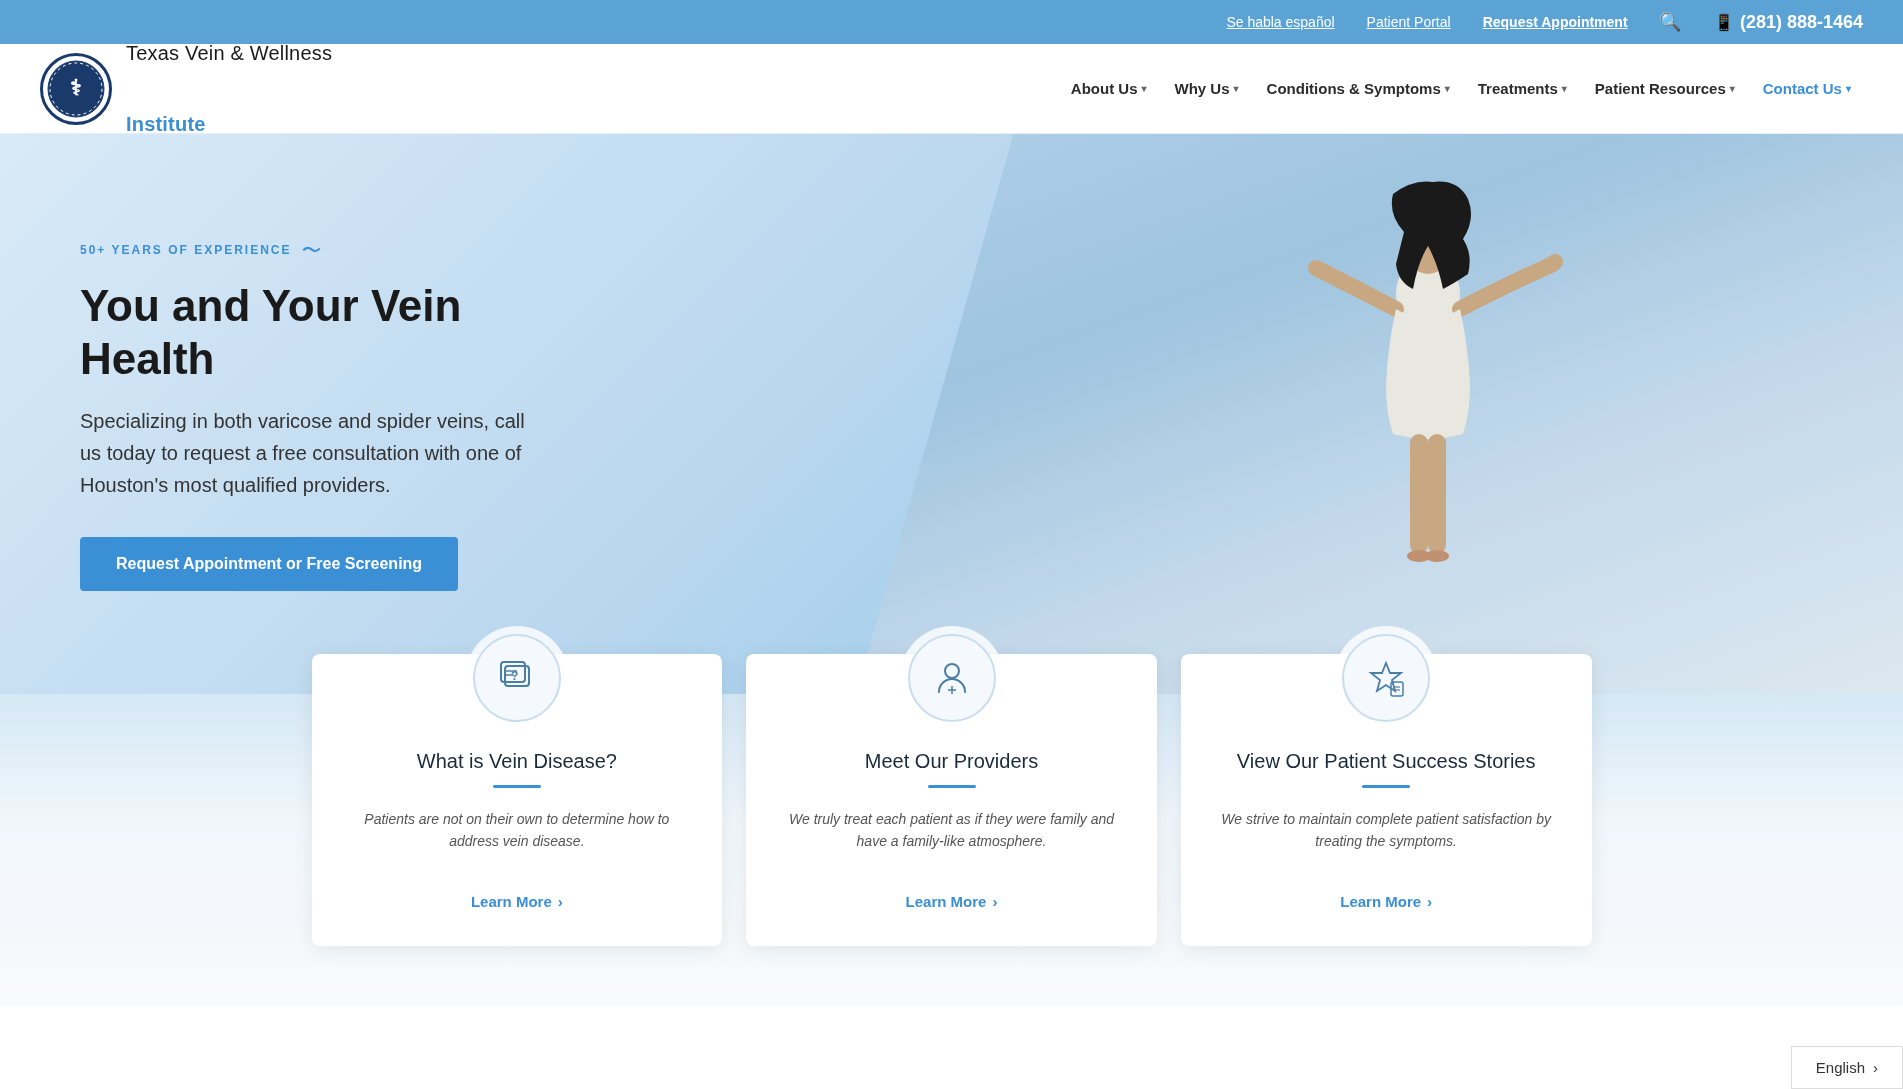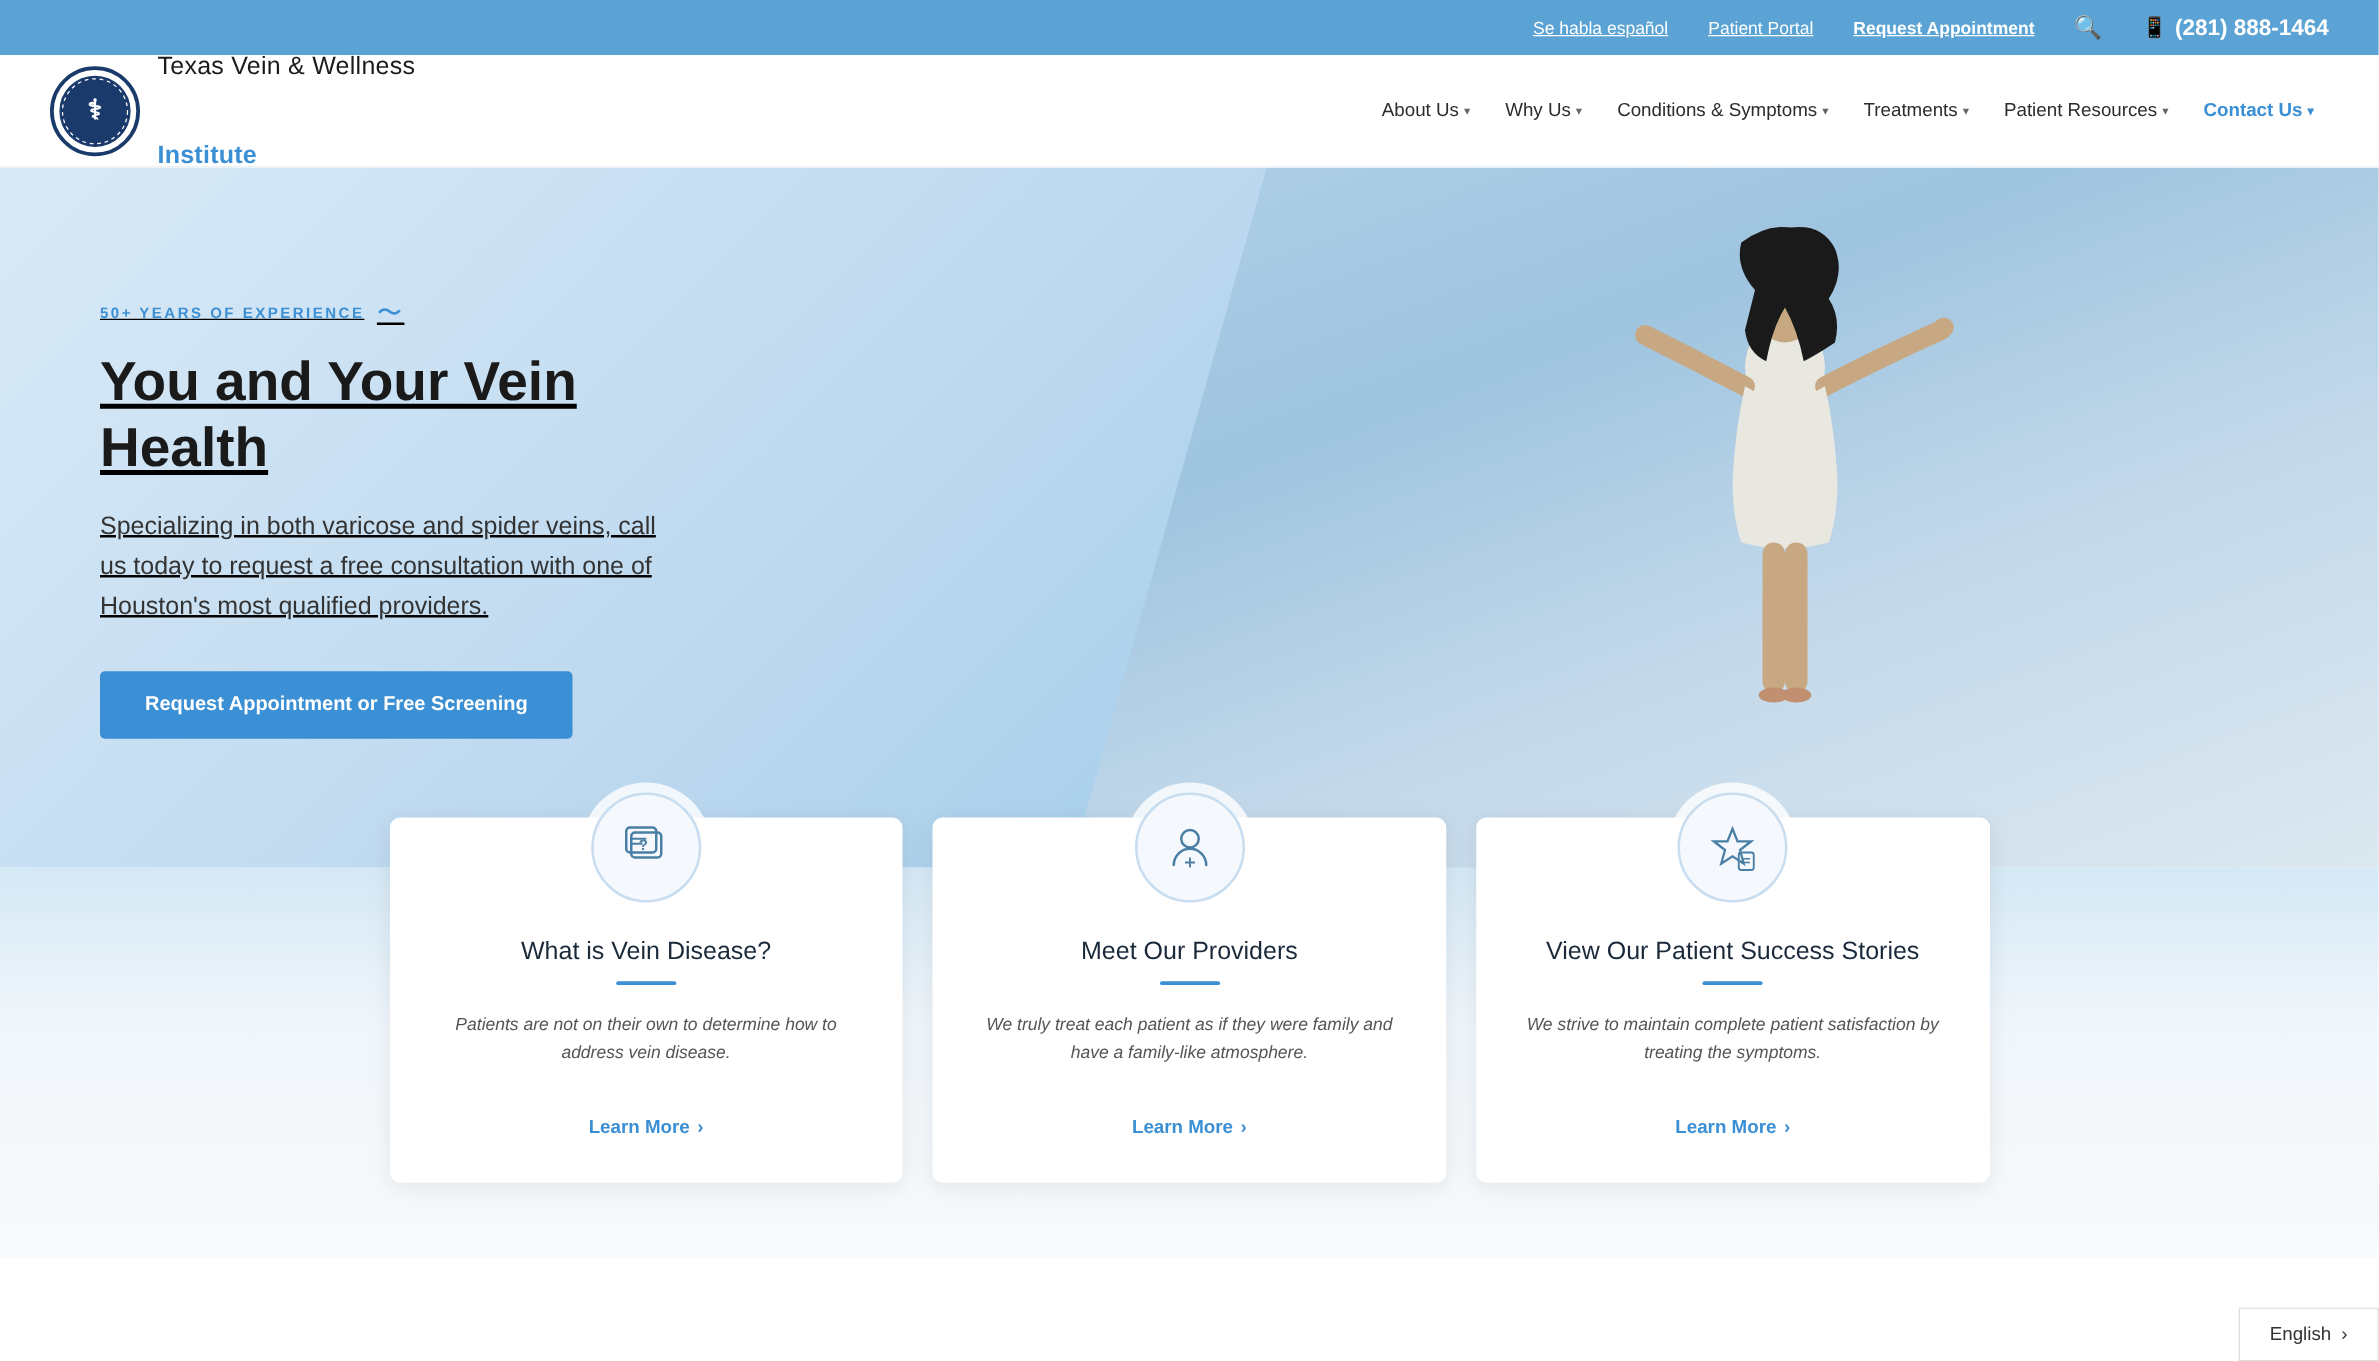--- a/index.html
+++ b/index.html
@@ -79,35 +79,34 @@
     }
     .nav-item {
       display: flex;
       align-items: center;
       gap: 4px;
       padding: 8px 12px;
       font-size: 15px;
       color: #2c2c2c;
       cursor: pointer;
       white-space: nowrap;
-      font-weight: 400;
+      font-weight: 700;
     }
     .nav-item.contact { color: #3b8fd4; font-weight: 600; }
     .chevron-down { font-size: 10px; color: #666; }
 
     
     .hero {
       position: relative;
       width: 100%;
       height: 560px;
       background: linear-gradient(135deg, #d9eaf7 0%, #bcd8ef 40%, #a8d0ec 60%, #c5dff0 80%, #dde8f0 100%);
       overflow: hidden;
       display: flex;
       align-items: center;
-      text-decoration: underline;
     }
     .hero-bg-figure {
       position: absolute;
       right: 0;
       top: 0;
       width: 55%;
       height: 100%;
       background: linear-gradient(160deg, #b0cfe8 0%, #9ec4df 30%, #c2d8ea 60%, #dce8f0 100%);
       clip-path: polygon(15% 0%, 100% 0%, 100% 100%, 0% 100%);
     }

